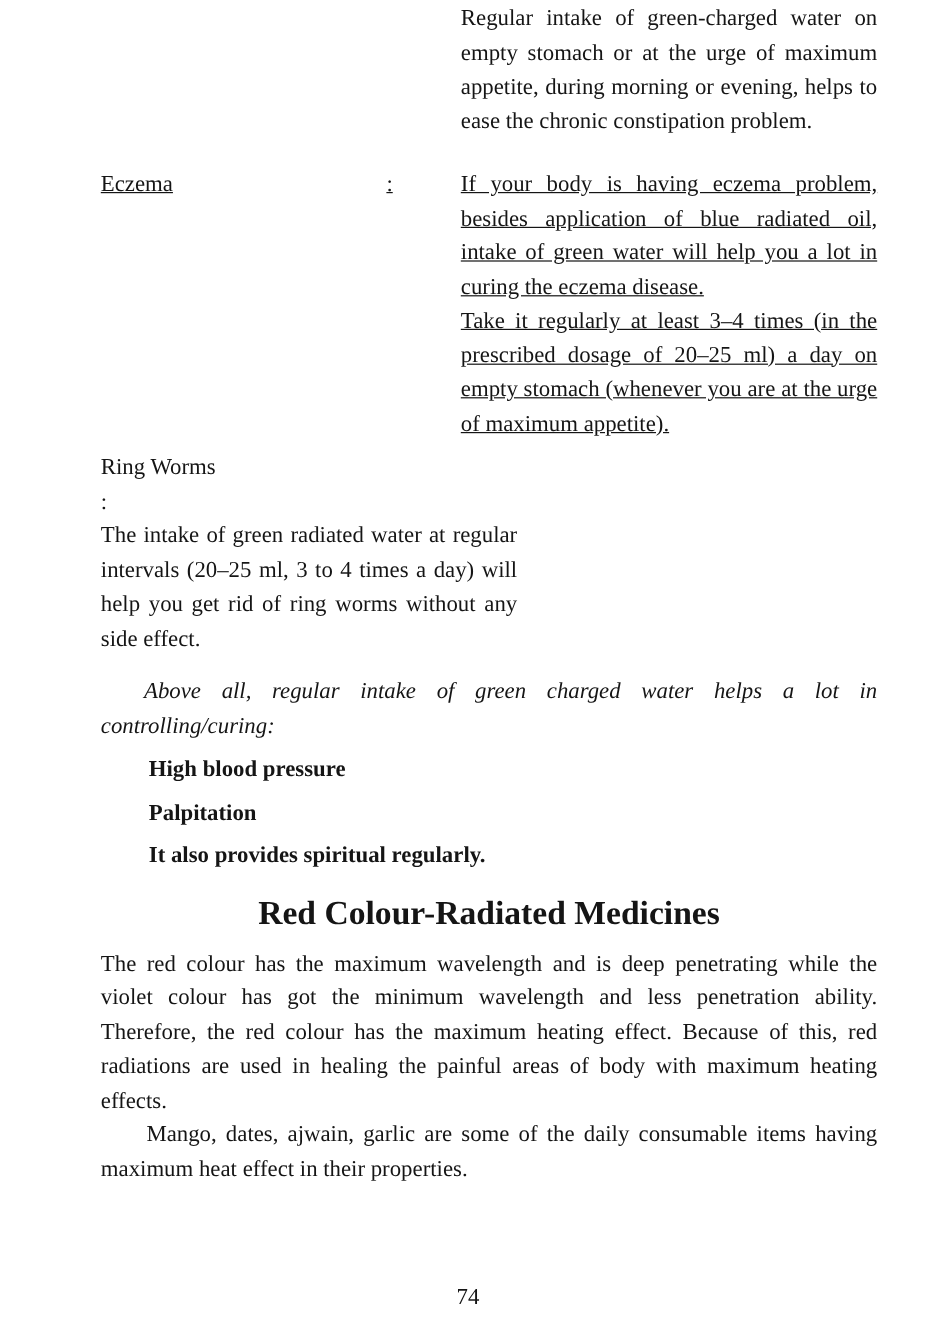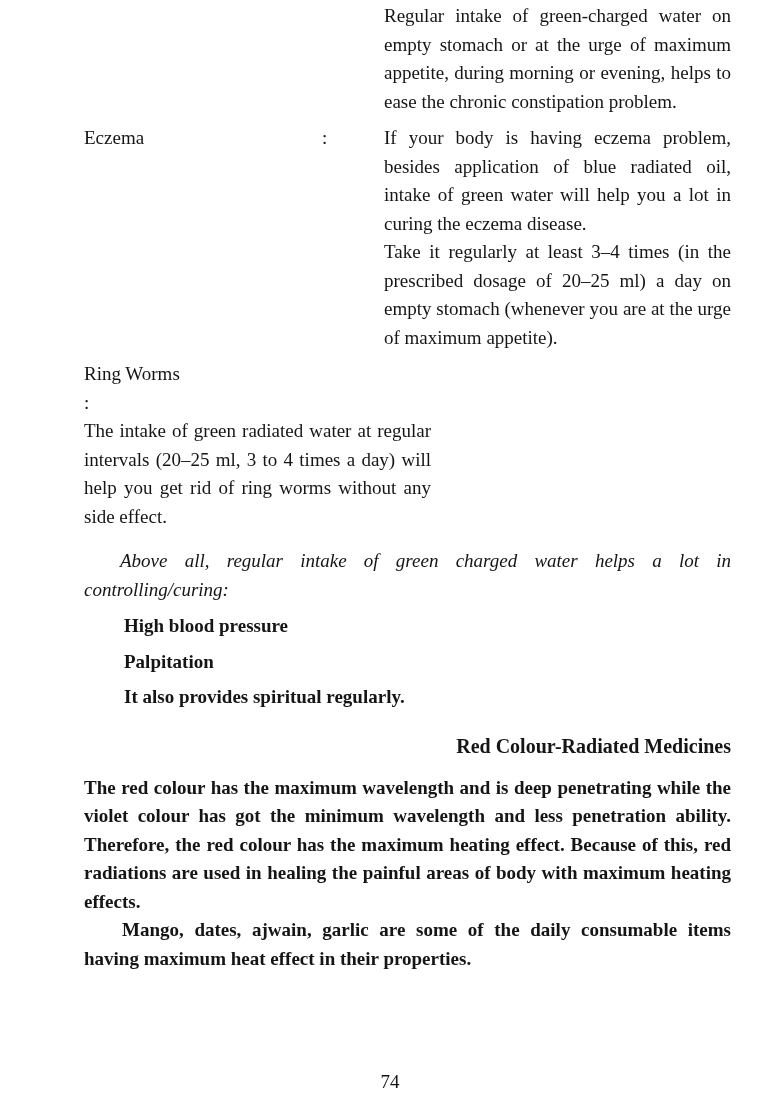--- a/index.html
+++ b/index.html
@@ -20,43 +20,43 @@
 
   
   .entry { display: flex; align-items: flex-start; }
   .entry .term  { width: 238px; flex: none; }
   .entry .colon { width: 62px;  flex: none; }
   .entry .desc  { width: 347px; flex: none; text-align: justify; }
   .desc p { text-align: justify; }
 
   .continuation { margin-left: 300px; width: 347px; text-align: justify; }
 
-  .entry-eczema { margin-top: 8px; }
+  .entry-eczema { margin-top: 24px; text-decoration: underline; }
   .entry-ringworms { margin-top: 8px; flex-direction: column; }
 
   .note {
     margin-top: 16px;
     font-style: italic;
     text-align: justify;
     text-indent: 36px;
   }
 
   .benefits { margin-top: 8px; margin-left: 40px; font-weight: bold; }
   .benefits .benefit-item { margin-top: 7px; }
 
   .section-heading {
     margin-top: 14px;
-    text-align: right;
+    text-align: center;
     font-weight: bold;
-    font-size: 20px;
+    font-size: 28px;
     line-height: 40px;
   }
 
   .section-body { margin-top: 8px; }
-  .section-body p { text-align: justify; font-weight: bold; }
+  .section-body p { text-align: justify; }
   .section-body p.indent { text-indent: 38px; }
 
   .page-number {
     position: absolute;
     bottom: 12px;
     left: 0;
     width: 100%;
     text-align: center;
     font-size: 19px;
   }

